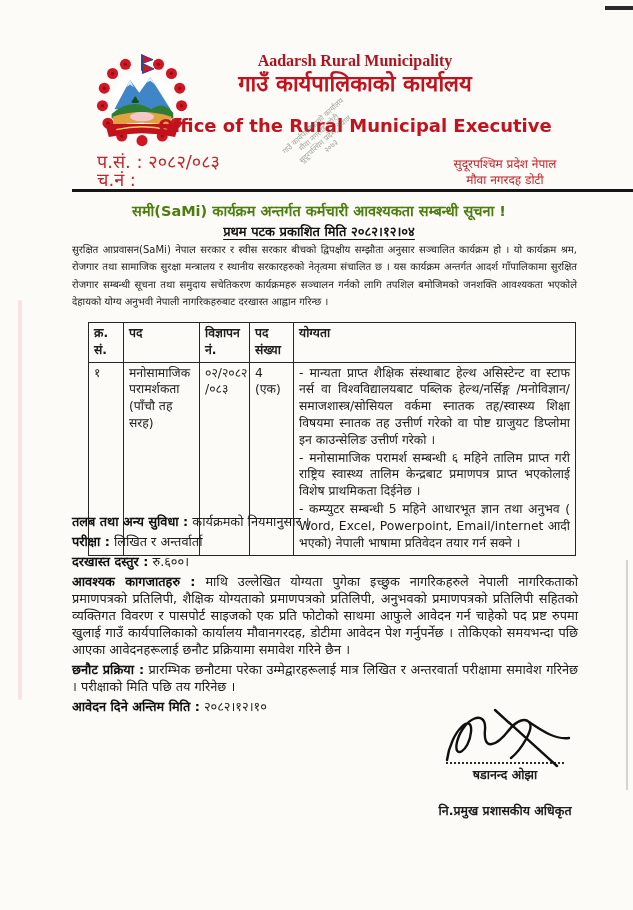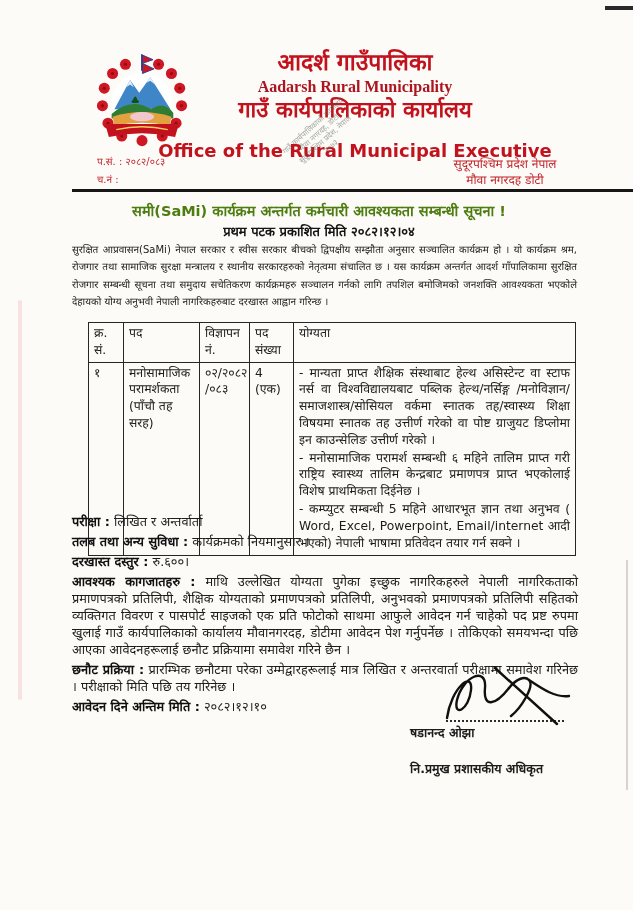--- a/index.html
+++ b/index.html
@@ -14,59 +14,59 @@
   .page { position:absolute; inset:0; }
 
   
   .emblem { position:absolute; left:96px; top:52px; width:92px; height:100px; }
   .head-center { position:absolute; left:150px; top:50px; width:410px; text-align:center; line-height:1.12; }
   .h-np1 { font-size:23px; font-weight:bold; color:#c2121d; }
   .h-en1 { font-size:16px; font-weight:bold; color:#ab1420; margin-top:2px;font-family:Liberation Serif, serif; }
   .h-np2 { font-size:22px; font-weight:bold; color:#c2121d; margin-top:2px; }
   .h-en2 { font-size:18px; font-weight:bold; color:#c2121d; margin-top:19px; }
 
-  .refs { position:absolute; left:97px; top:153px; color:#c2262c; font-size:10px; line-height:18px; }
+  .refs { position:absolute; left:97px; top:153px; color:#c2262c; font-size:18px; line-height:18px; }
   .address { position:absolute; left:425px; top:156px; width:160px; text-align:center; color:#c2262c; font-size:12px; line-height:16px; }
 
   .stamp {
     position:absolute; left:262px; top:118px; width:120px;
     transform:rotate(-42deg);
     color:rgba(85,100,85,.55);
     font-size:7.5px; line-height:9px; text-align:center;
     pointer-events:none;
   }
 
   .rule { position:absolute; left:72px; right:0; top:189px; height:3px; background:#161616; }
   .corner-mark { position:absolute; right:0; top:6px; width:28px; height:4px; background:#2a2a2a; }
 
   
   .notice-title { position:absolute; left:50px; right:45px; top:200px; text-align:center; font-weight:bold; font-size:14.5px; color:#4d7c0f; }
-  .published { position:absolute; left:50px; right:45px; top:222px; text-align:center; font-weight:bold; font-size:13px; text-underline-offset:3px; color:#141414; }
+  .published { position:absolute; left:50px; right:45px; top:222px; text-align:center; font-weight:bold; font-size:13px; text-decoration:underline; text-underline-offset:3px; color:#141414; }
 
   .intro { position:absolute; left:72px; width:505px; top:241px; font-size:10px; line-height:17.4px; text-align:justify; }
 
   table.vacancy {
     position:absolute; left:88px; top:322px; width:487px;
     border-collapse:collapse; table-layout:fixed;
     font-size:12.3px; line-height:16.8px;
   }
   table.vacancy th, table.vacancy td {
     border:1.6px solid #262626; vertical-align:top; padding:2px 5px 3px; text-align:left;
   }
-  table.vacancy th { font-weight:normal;margin-top:8px; }
+  table.vacancy th { font-weight:bold;margin-top:8px; }
   .q-item { margin-bottom:1px; text-align:justify; }
 
   .details { position:absolute; left:72px; width:506px; top:513px; font-size:12.8px; line-height:17px; }
   .details p { margin-bottom:3px; text-align:justify; }
   .details p.short { text-align:left; }
   .details strong { color:#101010; }
   .final-date { font-weight:normal; }
 
   
-  .sig-block { position:absolute; left:410px; top:662px; width:190px; }
+  .sig-block { position:absolute; left:410px; top:704px; width:190px; text-align:center; }
   .sig-svg { display:block; margin:0 auto -14px; }
   .sig-dots { border-top:2.2px dotted #2b2b2b; width:118px; margin:0 auto 2px; }
   .sig-name { font-weight:bold; font-size:12.5px; }
   .sig-title { font-weight:bold; font-size:12.5px; margin-top:19px; }
 
   
   .scan-left { position:absolute; left:18px; top:300px; width:4px; height:400px; background:rgba(228,118,130,.18); border-radius:3px; }
   .scan-right { position:absolute; right:5px; top:560px; width:2px; height:230px; background:rgba(40,40,40,.18); }
 </style>
 </head>
@@ -124,21 +124,20 @@
 
       <path d="M18,70 Q50,60 82,70 L80,80 Q50,73 20,80 Z" fill="#e3a23f"></path>
       <ellipse cx="50" cy="70" rx="13" ry="5" fill="#f2c6cd"></ellipse>
 
       <path d="M10,78 L90,78 L86,92 Q50,84 14,92 Z" fill="#c2121d"></path>
       <path d="M22,84 Q50,78 78,84" stroke="#f5d262" stroke-width="1.6" fill="none"></path>
     </svg>
   </div>
 
   <div class="head-center">
-    <div class="h-np1">आदर्श गाउँपालिका</div>
     <div class="h-en1">Aadarsh Rural Municipality</div>
     <div class="h-np2">गाउँ कार्यपालिकाको कार्यालय</div>
     <div class="h-en2">Office of the Rural Municipal Executive</div>
   </div>
 
   <div class="refs">
     <div>प.सं. : २०८२/०८३</div>
     <div>च.नं :</div>
   </div>
 
@@ -188,22 +187,22 @@
         <td>
           <div class="q-item">- मान्यता प्राप्त शैक्षिक संस्थाबाट हेल्थ असिस्टेन्ट वा स्टाफ नर्स वा विश्वविद्यालयबाट पब्लिक हेल्थ/नर्सिङ्ग /मनोविज्ञान/ समाजशास्त्र/सोसियल वर्कमा स्नातक तह/स्वास्थ्य शिक्षा विषयमा स्नातक तह उत्तीर्ण गरेको वा पोष्ट ग्राजुयट डिप्लोमा इन काउन्सेलिङ उत्तीर्ण गरेको ।</div>
           <div class="q-item">- मनोसामाजिक परामर्श सम्बन्धी ६ महिने तालिम प्राप्त गरी राष्ट्रिय स्वास्थ्य तालिम केन्द्रबाट प्रमाणपत्र प्राप्त भएकोलाई विशेष प्राथमिकता दिईनेछ ।</div>
           <div class="q-item">- कम्प्युटर सम्बन्धी 5 महिने आधारभूत ज्ञान तथा अनुभव ( Word, Excel, Powerpoint, Email/internet आदी भएको) नेपाली भाषामा प्रतिवेदन तयार गर्न सक्ने ।</div>
         </td>
       </tr>
     </tbody>
   </table>
 
   <div class="details">
+    <p class="short"><strong>तलब तथा अन्य सुविधा :</strong> <span>कार्यक्रमको नियमानुसार ।</span></p>
     <p class="short"><strong>परीक्षा :</strong> <span>लिखित र अन्तर्वार्ता</span></p>
-    <p class="short"><strong>तलब तथा अन्य सुविधा :</strong> <span>कार्यक्रमको नियमानुसार ।</span></p>
     <p class="short"><strong>दरखास्त दस्तुर :</strong> <span>रु.६००।</span></p>
     <p><strong>आवश्यक कागजातहरु :</strong> <span>माथि उल्लेखित योग्यता पुगेका इच्छुक नागरिकहरुले नेपाली नागरिकताको प्रमाणपत्रको प्रतिलिपी, शैक्षिक योग्यताको प्रमाणपत्रको प्रतिलिपी, अनुभवको प्रमाणपत्रको प्रतिलिपी सहितको व्यक्तिगत विवरण र पासपोर्ट साइजको एक प्रति फोटोको साथमा आफुले आवेदन गर्न चाहेको पद प्रष्ट रुपमा खुलाई गाउँ कार्यपालिकाको कार्यालय मौवानगरदह, डोटीमा आवेदन पेश गर्नुपर्नेछ । तोकिएको समयभन्दा पछि आएका आवेदनहरूलाई छनौट प्रक्रियामा समावेश गरिने छैन ।</span></p>
     <p><strong>छनौट प्रक्रिया :</strong> <span>प्रारम्भिक छनौटमा परेका उम्मेद्वारहरूलाई मात्र लिखित र अन्तरवार्ता परीक्षामा समावेश गरिनेछ । परीक्षाको मिति पछि तय गरिनेछ ।</span></p>
     <p class="short final-date"><strong>आवेदन दिने अन्तिम मिति :</strong> <span>२०८२।१२।१०</span></p>
   </div>
 
   <div class="sig-block">
     <svg class="sig-svg" width="160" height="72" viewBox="0 0 160 72">
       <g stroke="#101010" stroke-width="2.4" fill="none" stroke-linecap="round">
         <path d="M22,56 C26,26 48,8 46,28 C44,48 28,56 32,38 C38,14 62,4 60,26 C58,46 70,44 84,26"></path>

